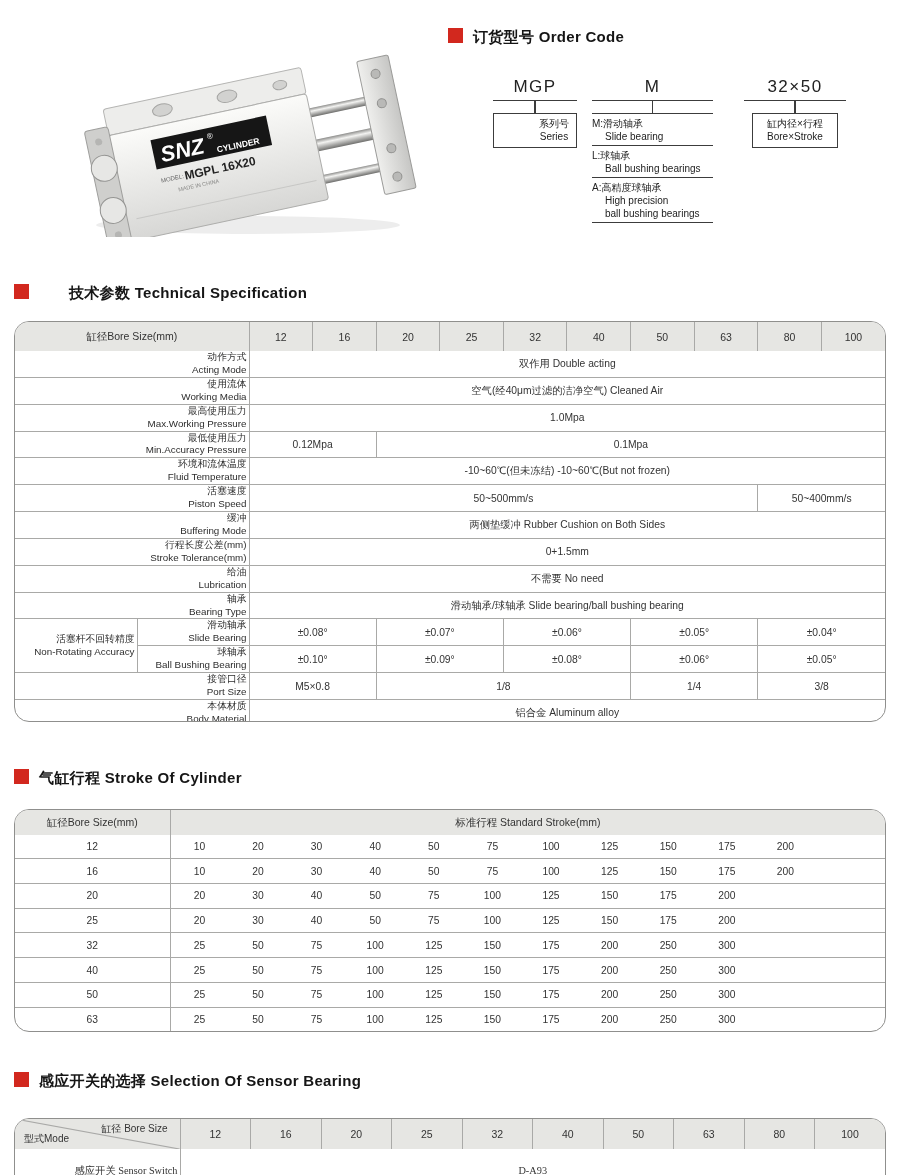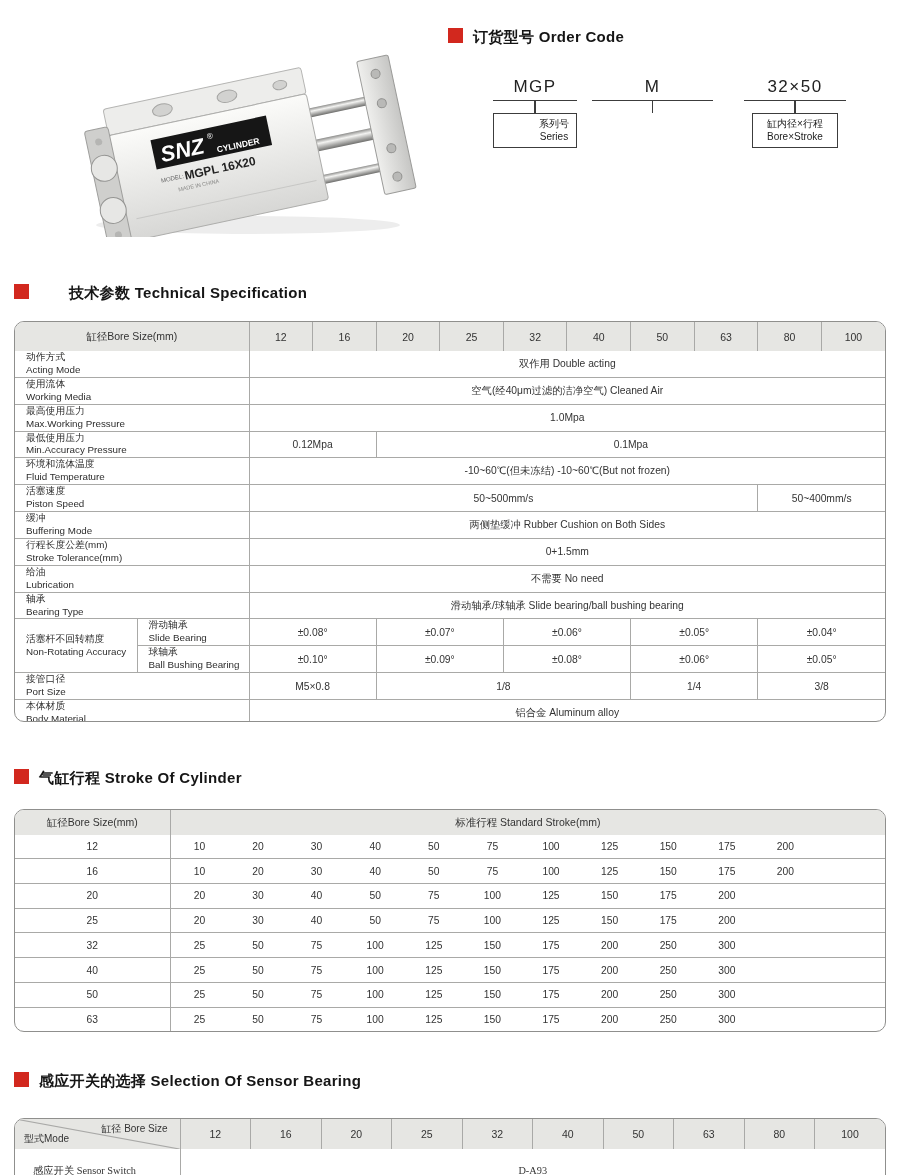--- a/index.html
+++ b/index.html
@@ -20,30 +20,30 @@
     padding-bottom:3px; border-bottom:1.6px solid #3c3c3c; line-height:1.1; }
   .oc-tick { width:1.6px; height:12px; background:#3c3c3c; margin:0 auto; }
   .oc-box { margin:0 auto; border:1.5px solid #3c3c3c; text-align:center;
     font-size:10px; line-height:1.35; padding:3px 2px; color:#222; }
   .oc-list { border-top:1.6px solid #3c3c3c; }
   .oc-opt { border-bottom:1.6px solid #3c3c3c; padding:3px 0 2px 0;
     font-size:10px; line-height:1.3; color:#222; }
   .oc-opt .en { padding-left:13px; }
 
   
-  .tbl-wrap { position:absolute; border:1.4px solid #8f8f8d; border-radius:10px;
+  .tbl-wrap { position:absolute; border:1.4px solid #8f8f8d; border-radius:15px;
     overflow:hidden; background:#fff; }
   table { border-collapse:collapse; table-layout:fixed; width:100%; height:100%; }
   th, td { border-right:1px solid #a9a9a7; border-bottom:1px solid #a9a9a7;
     padding:0 2px; font-weight:normal; }
   tr > *:last-child { border-right:none; }
   tr:last-child > * { border-bottom:none; }
   thead th { background:#e6e6e3; font-size:10.5px; color:#333; text-align:center; }
 
-  td.lbl { text-align:left; padding-left:11px; font-size:9.8px; line-height:1.32; color:#2e2e2e; }
+  td.lbl { text-align:right; padding-left:11px; font-size:9.8px; line-height:1.32; color:#2e2e2e; }
   td.val { text-align:center; font-size:10.3px; color:#333; }
 
   .spec thead th { height:29px; }
   .stroke thead th { height:25px; }
   .stroke tbody td { border-right:none; text-align:center; font-size:10.3px; color:#333; }
   .stroke tbody td.lbl2 { border-right:1px solid #a9a9a7; text-align:center; }
   .sensor thead th { height:30px; }
   .sensor td { font-size:10.3px; color:#333;font-family:Liberation Serif, serif; }
   .sensor td.lbl { padding-left:18px; }
 
@@ -114,20 +114,35 @@
     <div class="oc-tick"></div>
     <div class="oc-box" style="width:84px;padding-left:40px;">
       <div>系列号</div>
       <div>Series</div>
     </div>
   </div>
 
   <div class="oc-col" style="left:592px; top:78px; width:121px;">
     <div class="oc-code">M</div>
     <div class="oc-tick"></div>
+    <div class="oc-list">
+      <div class="oc-opt">
+        <div>M:滑动轴承</div>
+        <div class="en">Slide bearing</div>
+      </div>
+      <div class="oc-opt">
+        <div>L:球轴承</div>
+        <div class="en">Ball bushing bearings</div>
+      </div>
+      <div class="oc-opt">
+        <div>A:高精度球轴承</div>
+        <div class="en">High precision</div>
+        <div class="en">ball bushing bearings</div>
+      </div>
+    </div>
   </div>
 
   <div class="oc-col" style="left:744px; top:78px; width:102px;">
     <div class="oc-code">32×50</div>
     <div class="oc-tick"></div>
     <div class="oc-box" style="width:86px;">
       <div>缸内径×行程</div>
       <div>Bore×Stroke</div>
     </div>
   </div>

